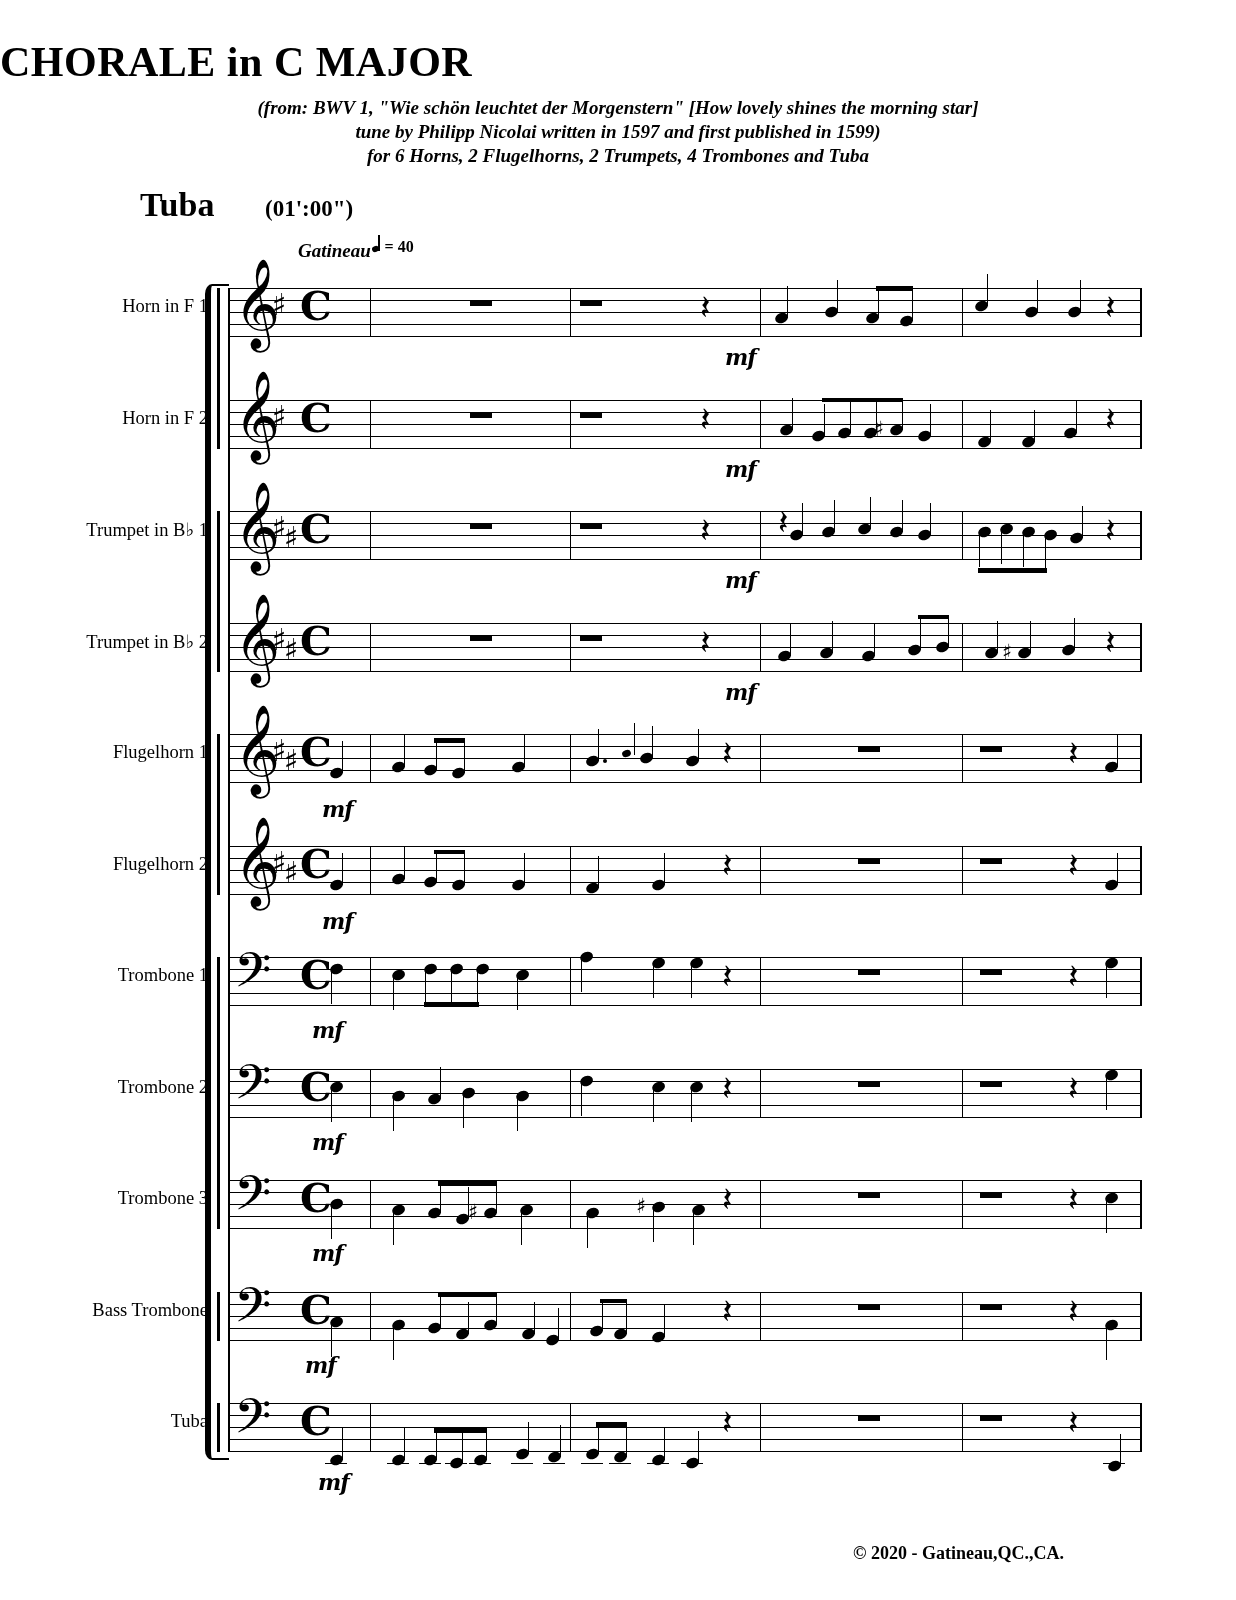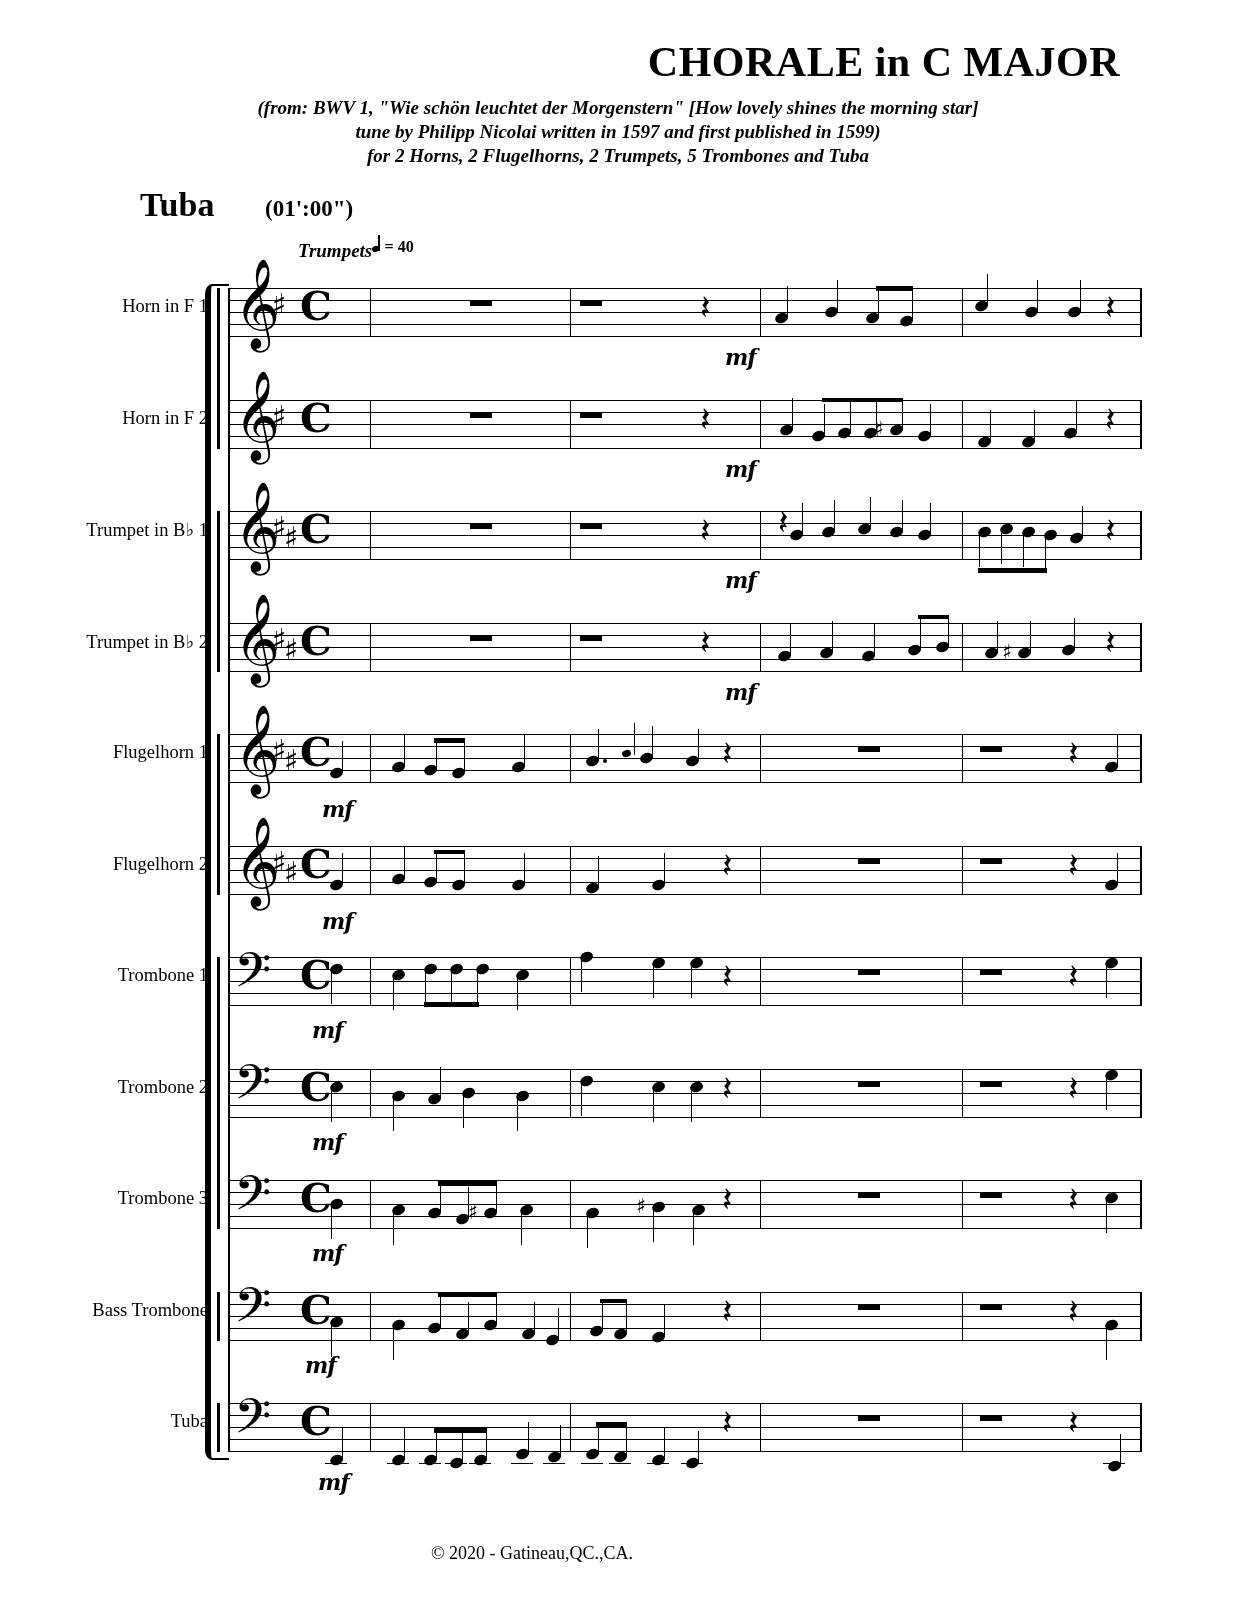--- a/index.html
+++ b/index.html
@@ -17,21 +17,21 @@
     height: 1600px;
     background: #ffffff;
     overflow: hidden;
   }
   
   .title {
     position: absolute;
     top: 38px;
     left: 0;
     width: 1120px;
-    text-align: right;
+    text-align: left;
     font-size: 42px;
     font-weight: bold;
     letter-spacing: 0.5px;
   }
   .subtitle-block {
     position: absolute;
     top: 96px;
     left: 0;
     width: 1236px;
     text-align: center;
@@ -97,23 +97,23 @@
     position: relative;
     left: -1px;
     top: -5px;
     vertical-align: middle;
   }
   .copyright {
     position: absolute;
     bottom: 36px;
     left: 0;
     width: 1064px;
-    text-align: center;
+    text-align: right;
     font-size: 18px;
-    font-weight: normal;
+    font-weight: bold;
   }
 
   
   .score {
     position: absolute;
     top: 270px;
     left: 0;
     width: 1236px;
     height: 1230px;
   }
@@ -271,28 +271,28 @@
 </head>
 <body>
 
 <div class="page">
 
   <div class="title">CHORALE in C MAJOR</div>
 
   <div class="subtitle-block">
     <div>(from: BWV 1, "Wie schön leuchtet der Morgenstern" [How lovely shines the morning star]</div>
     <div>tune by Philipp Nicolai written in 1597 and first published in 1599)</div>
-    <div>for 2 Horns, 2 Flugelhorns, 2 Trumpets, 5 Trombones and Tuba</div>
+    <div>for 6 Horns, 2 Flugelhorns, 2 Trumpets, 4 Trombones and Tuba</div>
   </div>
 
   <div class="score-label">Tuba</div>
   <div class="score-duration">(01':00")</div>
 
 
-  <div class="tempo-word">Trumpets</div>
+  <div class="tempo-word">Gatineau</div>
   <div class="tempo-metro">
     <span class="notehead"></span><span class="stem"></span>
     <span>= 40</span>
   </div>
 
   <div class="score" id="score-area">
       <div class="stave-row" style="top: 0px;">
         <div class="inst-name">Horn in F 1</div>
         <div class="staff">
           <div class="line"></div>

